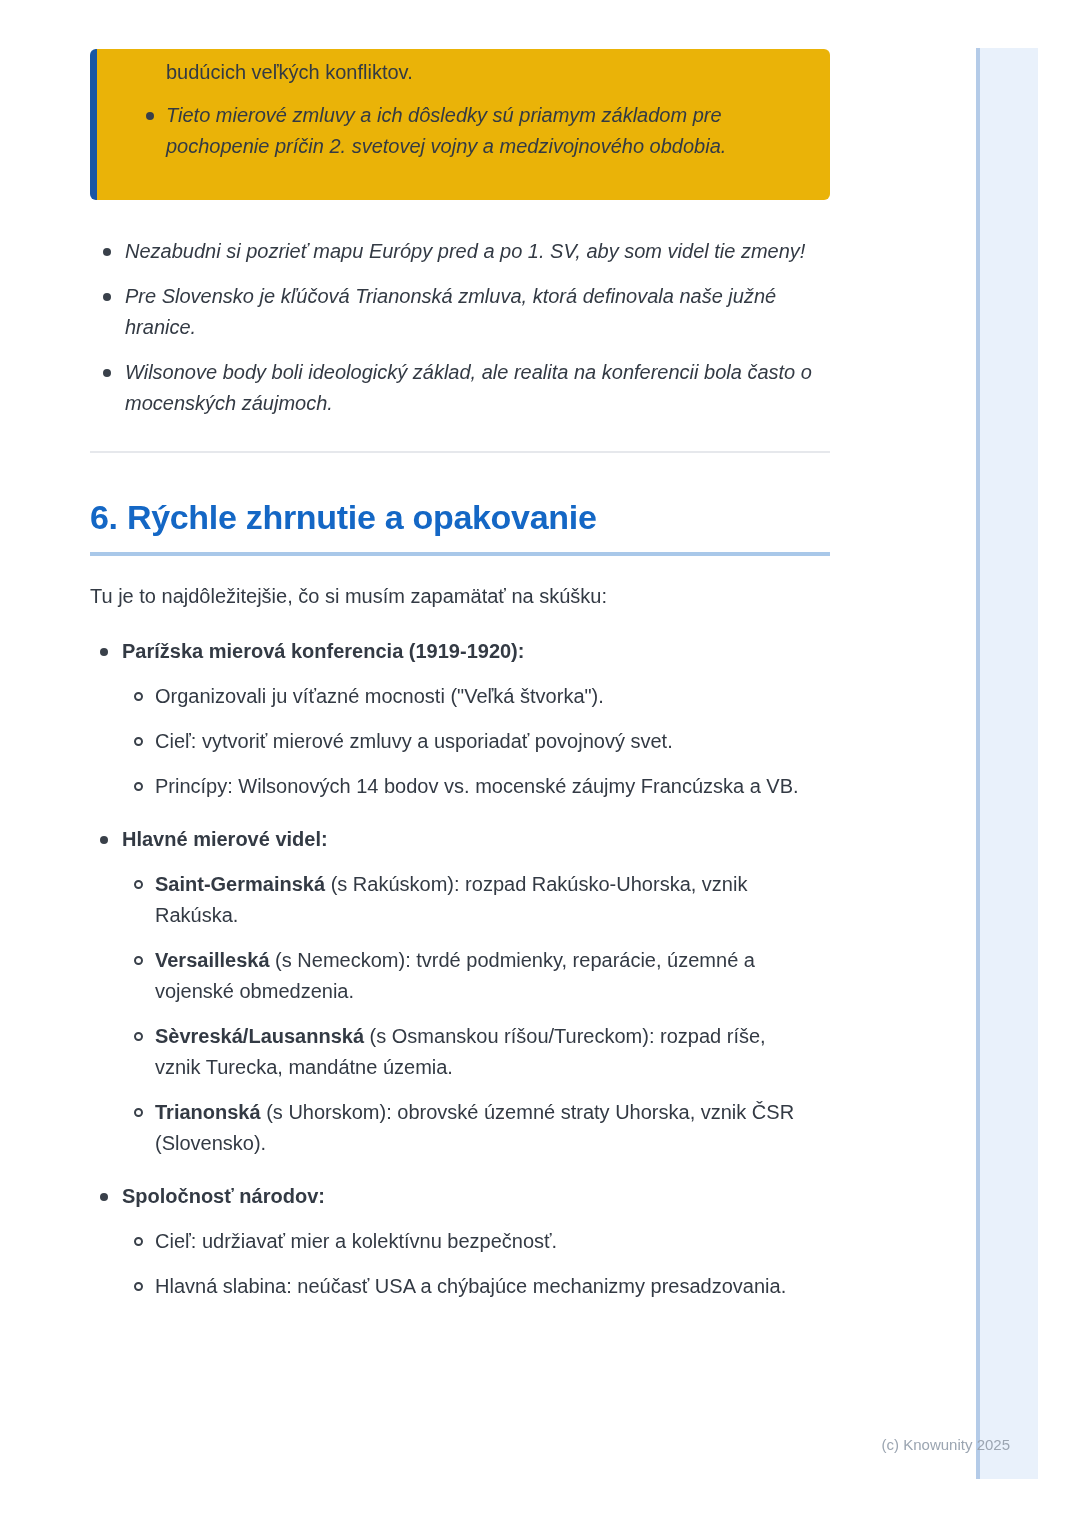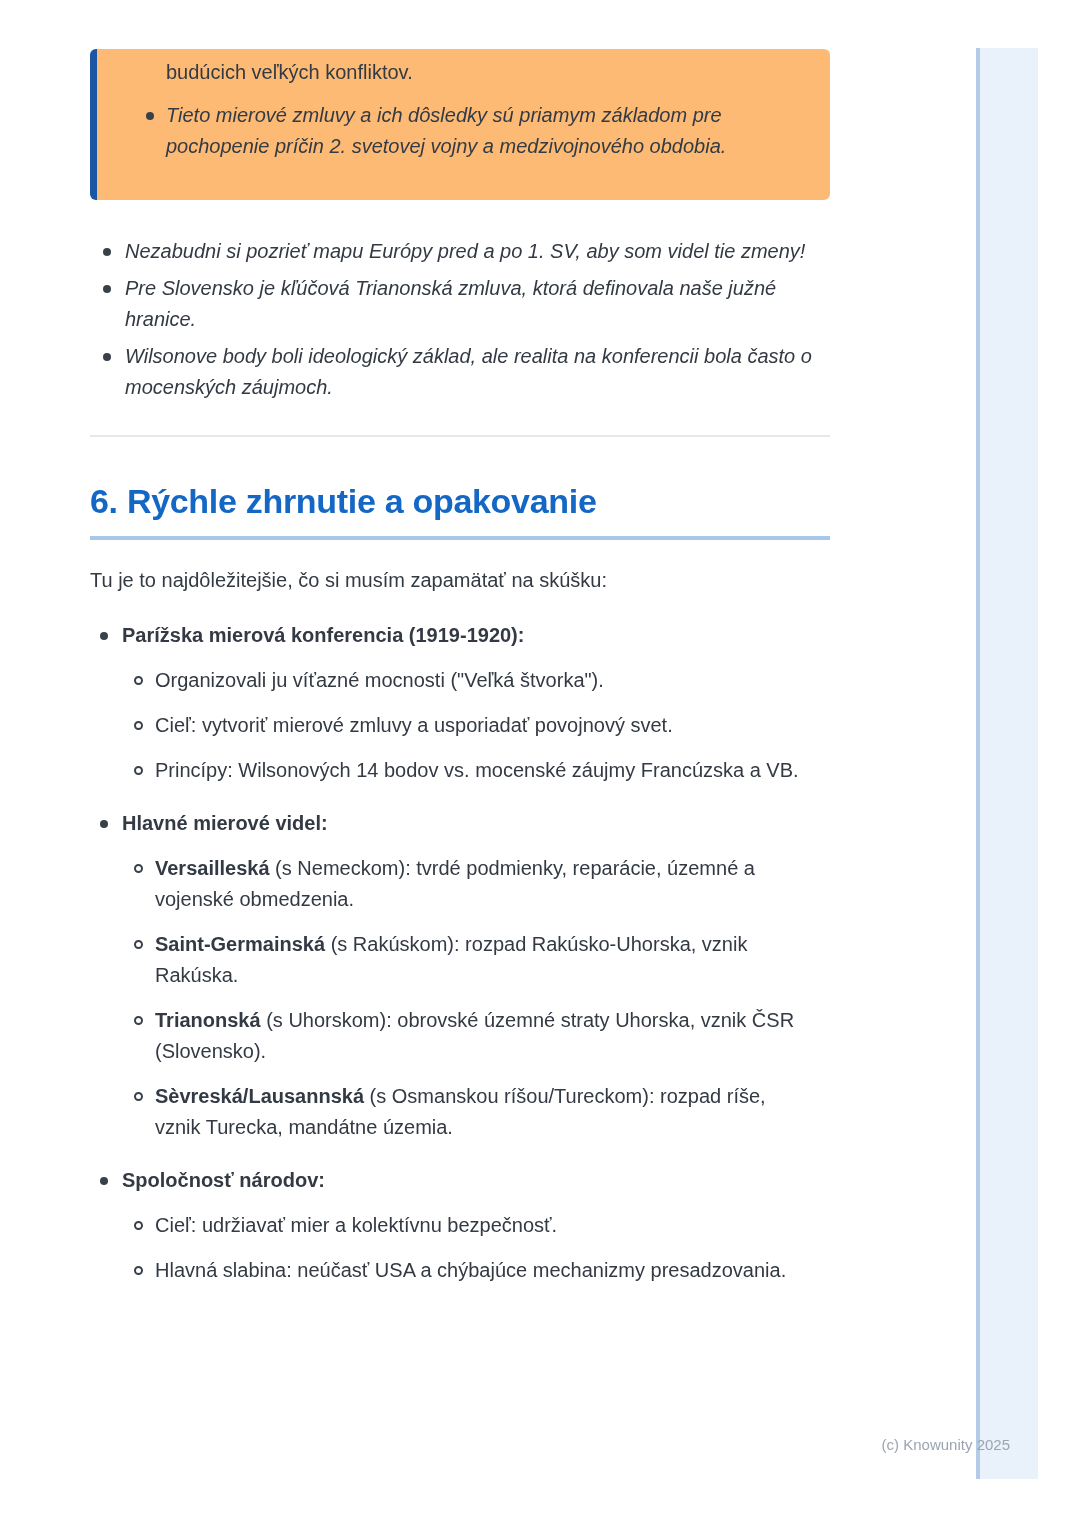--- a/index.html
+++ b/index.html
@@ -39,21 +39,21 @@
     left:90px;
     top:0;
     width:740px;
     color:#333a44;
     font-size:20px;
     z-index:2;
   }
   
   .callout{
     margin-top:49px;
-    background:#fdba74;
+    background:#eab308;
     border-left:7px solid #1a56a4;
     border-radius:6px;
     padding:8px 30px 38px 28px;
     box-sizing:border-box;
   }
   .callout-cont{
     margin-left:41px;
     line-height:31px;
   }
   .callout-list{
@@ -80,21 +80,21 @@
   .notes-list{
     list-style:none;
     margin:36px 0 0 0;
     padding:0;
     font-style:italic;
   }
   .notes-list li{
     position:relative;
     padding-left:35px;
     line-height:31px;
-    margin-top:6px;
+    margin-top:14px;
   }
   .notes-list li:first-child{margin-top:0;}
   .notes-list li::before{
     content:"";
     position:absolute;
     left:13px;
     top:12px;
     width:8px;height:8px;
     border-radius:50%;
     background:#39404a;
@@ -223,30 +223,30 @@
           <li>
             <span>Princípy: Wilsonových 14 bodov vs. mocenské záujmy Francúzska a VB.</span>
           </li>
         </ul>
       </li>
 
       <li>
         <strong>Hlavné mierové videl:</strong>
         <ul class="sub-list">
           <li>
+            <strong>Saint-Germainská</strong><span> (s Rakúskom): rozpad Rakúsko-Uhorska, vznik Rakúska.</span>
+          </li>
+          <li>
             <strong>Versailleská</strong><span> (s Nemeckom): tvrdé podmienky, reparácie, územné a vojenské obmedzenia.</span>
           </li>
           <li>
-            <strong>Saint-Germainská</strong><span> (s Rakúskom): rozpad Rakúsko-Uhorska, vznik Rakúska.</span>
+            <strong>Sèvreská/Lausannská</strong><span> (s Osmanskou ríšou/Tureckom): rozpad ríše, vznik Turecka, mandátne územia.</span>
           </li>
           <li>
             <strong>Trianonská</strong><span> (s Uhorskom): obrovské územné straty Uhorska, vznik ČSR (Slovensko).</span>
-          </li>
-          <li>
-            <strong>Sèvreská/Lausannská</strong><span> (s Osmanskou ríšou/Tureckom): rozpad ríše, vznik Turecka, mandátne územia.</span>
           </li>
         </ul>
       </li>
 
       <li>
         <strong>Spoločnosť národov:</strong>
         <ul class="sub-list">
           <li>
             <span>Cieľ: udržiavať mier a kolektívnu bezpečnosť.</span>
           </li>

